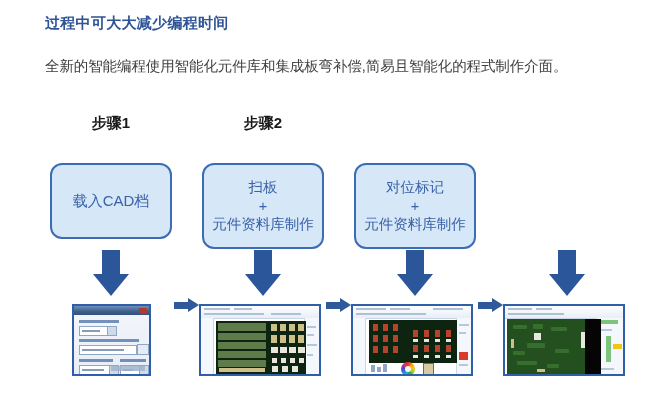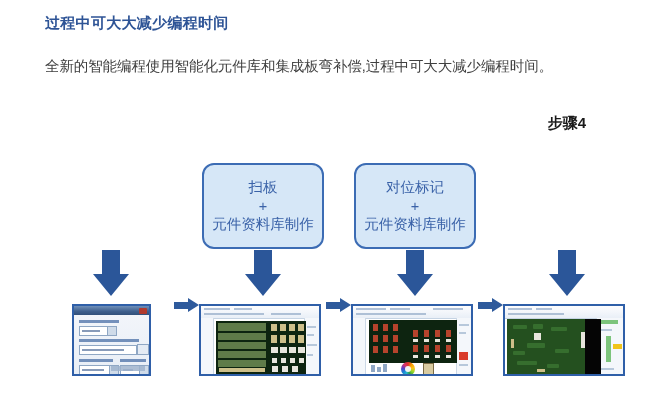--- a/index.html
+++ b/index.html
@@ -221,51 +221,55 @@
   .green-trace { position: absolute; background: #7cc47c; }
   .yellow-tag { position: absolute; background: #f0c419; }
   .pcb4 { position:absolute; background:#24501f; }
   .pcb4-spot { position:absolute; background:#3f7a35; opacity:.7; border-radius:1px; }
 </style>
 </head>
 <body>
 
 <div id="page-title">过程中可大大减少编程时间</div>
 
-<div id="page-subtitle">全新的智能编程使用智能化元件库和集成板弯补偿,过程中可大大减少编程时间。</div>
+<div id="page-subtitle">全新的智能编程使用智能化元件库和集成板弯补偿,简易且智能化的程式制作介面。</div>
 
 <div id="flow">
 
+  <div class="step-col" style="left:50px; width:122px;">
+    <div class="step-label">步骤1</div>
+  </div>
+  <div class="step-box" style="left:50px; width:122px; height:76px;">载入CAD档</div>
 
   <div class="h-arrow" style="left:174px;">
     <div class="shaft"></div>
       <div class="head"></div>
   </div>
 
+  <div class="step-col" style="left:202px; width:122px;">
+    <div class="step-label">步骤2</div>
+  </div>
   <div class="step-box two-line" style="left:202px; width:122px; height:86px;">扫板
 +
 元件资料库制作</div>
 
   <div class="h-arrow" style="left:326px;">
     <div class="shaft"></div>
       <div class="head"></div>
   </div>
 
   <div class="step-box two-line" style="left:354px; width:122px; height:86px;">对位标记
 +
 元件资料库制作</div>
 
   <div class="h-arrow" style="left:478px;">
     <div class="shaft"></div>
       <div class="head"></div>
   </div>
 
-  <div class="step-col" style="left:506px; width:122px;">
-    <div class="step-label">步骤4</div>
-  </div>
 </div>
 
 <div class="d-arrow" style="left:93px; top:250px;">
   <div class="shaft"></div>
     <div class="head"></div>
 </div>
 <div class="d-arrow" style="left:245px; top:250px;">
   <div class="shaft"></div>
     <div class="head"></div>
 </div>

